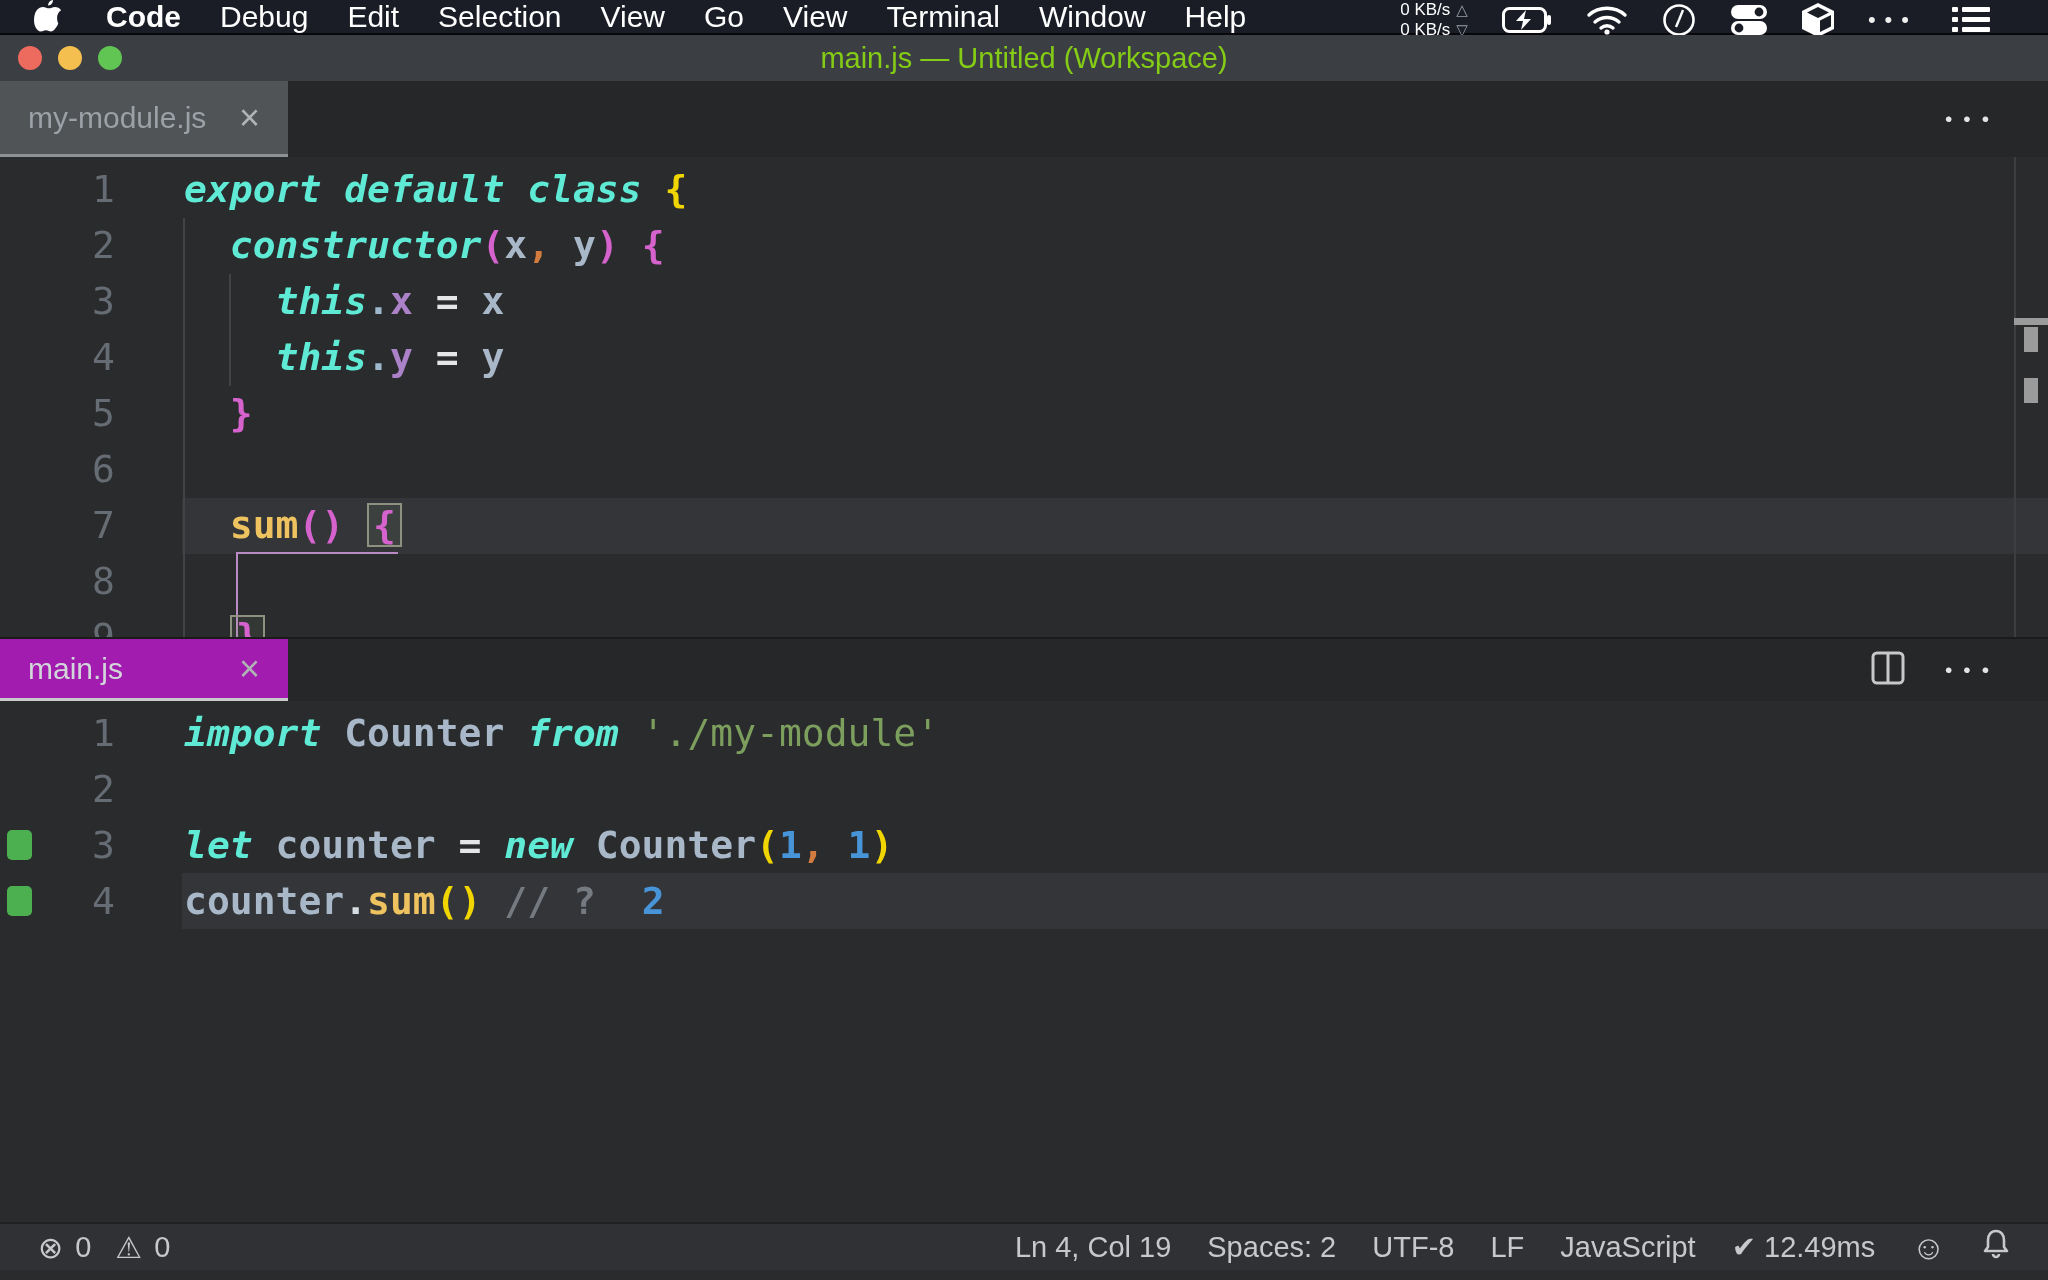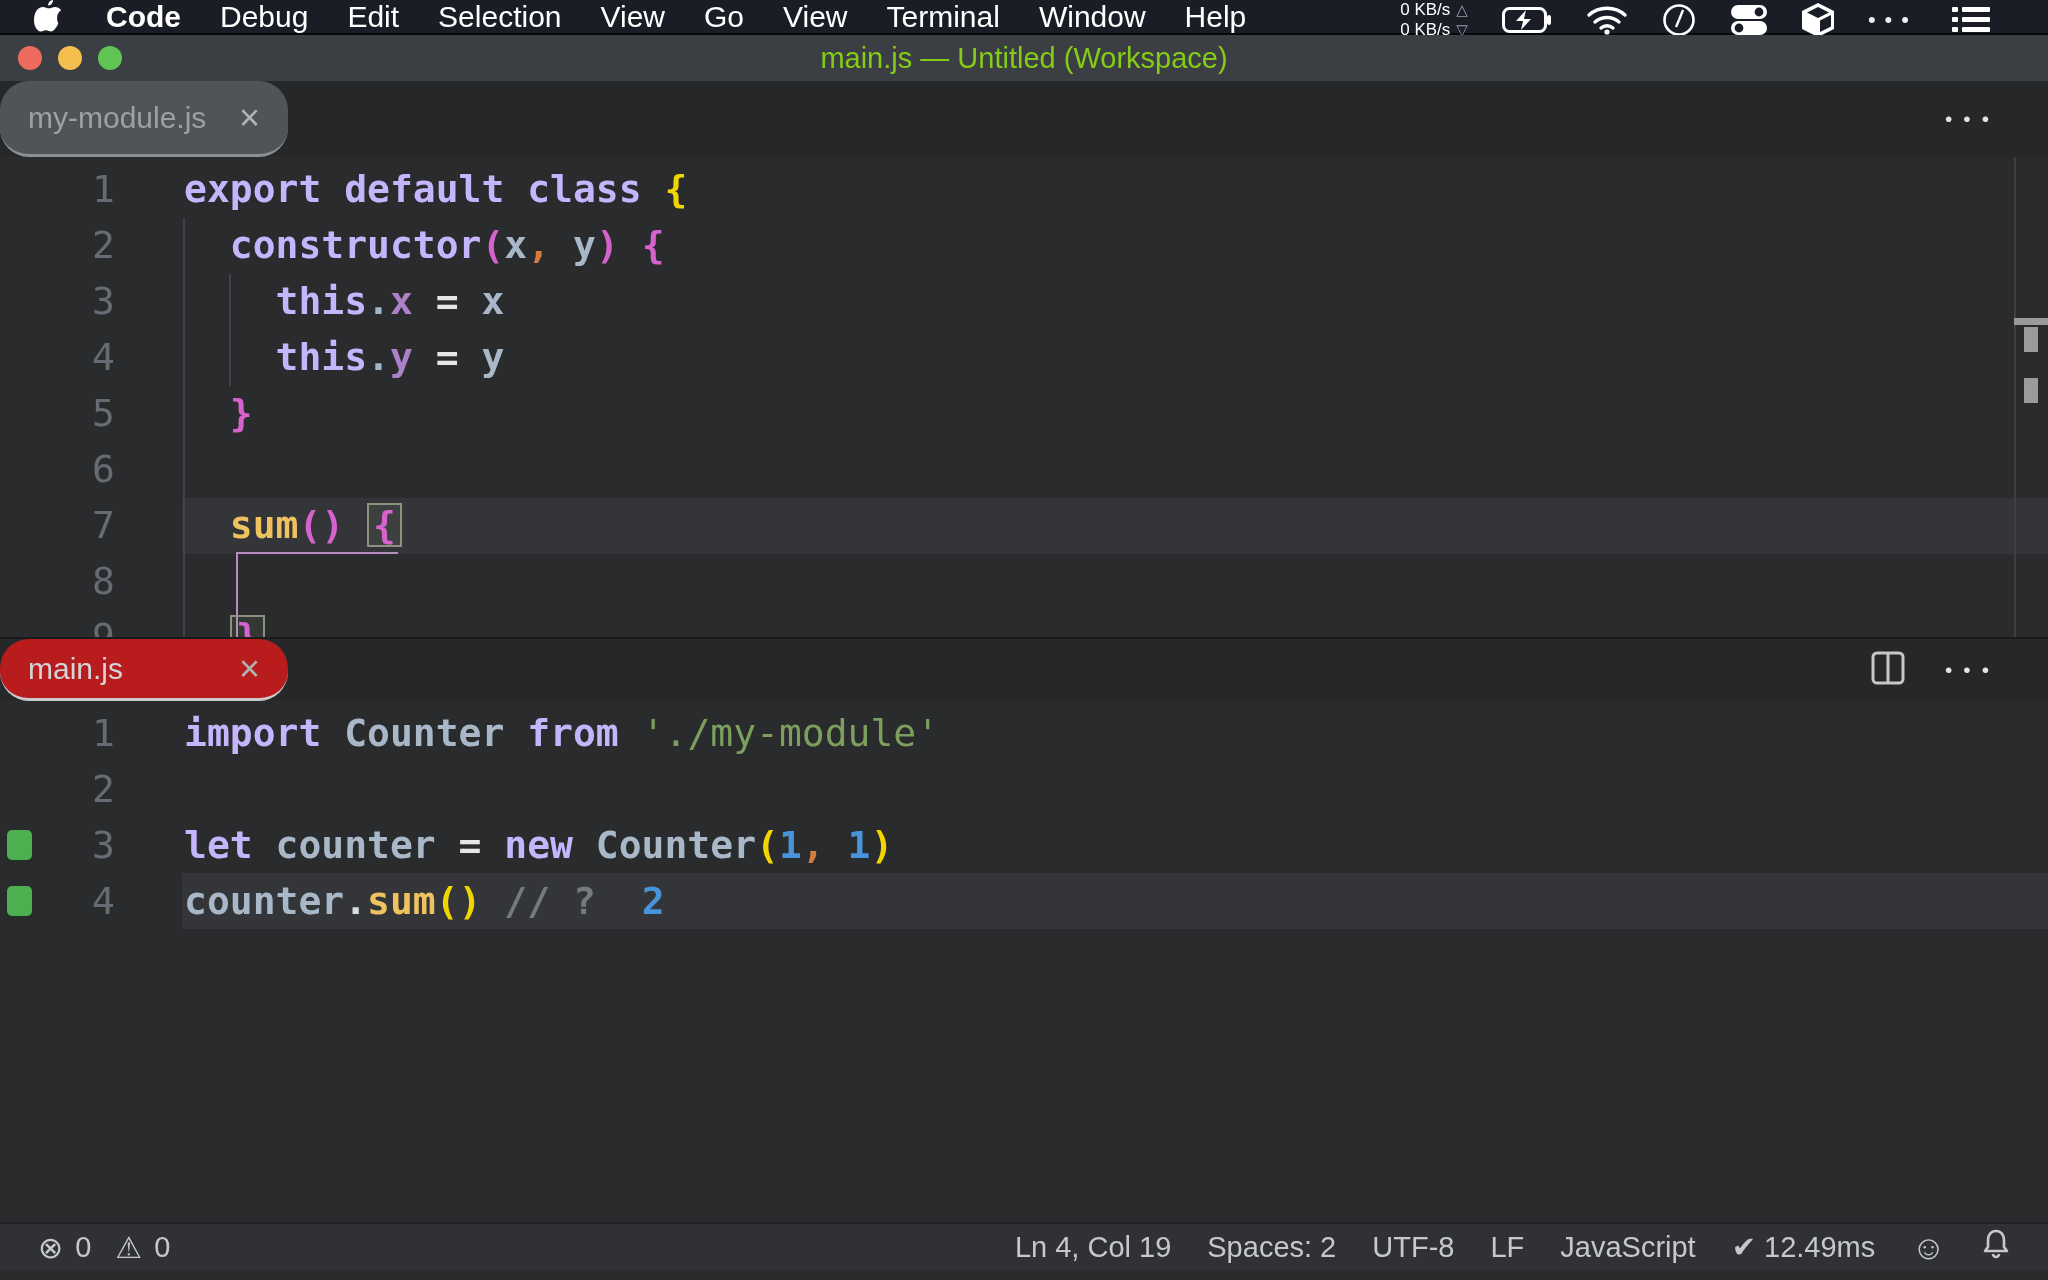--- a/index.html
+++ b/index.html
@@ -24,23 +24,23 @@
               display:flex; align-items:center; justify-content:center; }
   .lights { position:absolute; left:18px; top:0; height:100%; display:flex; align-items:center; gap:16px; }
   .light { width:24px; height:24px; border-radius:50%; }
   .title-text { color:#84cc16; font-size:29px; }
 
   
   .tabbar { background:#262729; display:flex; position:relative; }
   .tabbar-top { height:76px; }
   .tabbar-bottom { height:64px; border-top:2px solid #1b1b1c; }
   .tab { width:288px; display:flex; align-items:center; justify-content:space-between;
-         padding:0 28px; font-size:30px; cursor:default;border-radius:29px; }
+         padding:0 28px; font-size:30px; cursor:default; }
   .tab-top { background:#515457; color:#9ba1a7; border-bottom:3px solid #8e9194; }
-  .tab-bottom { background:#b91c1c; color:#d2d6da; border-bottom:3px solid #c9cacb; }
+  .tab-bottom { background:#a21caf; color:#d2d6da; border-bottom:3px solid #c9cacb; }
   .tab-close { color:#b0b3b6; font-size:36px; line-height:1; }
   .bar-actions { position:absolute; right:0; top:0; height:100%;
                  display:flex; align-items:center; gap:40px; padding-right:48px; }
   .dots { color:#e4e4e4; font-size:21px; letter-spacing:11px; }
 
   
   .editor { position:relative; background:#2a2b2d; overflow:hidden;
             font-family:"DejaVu Sans Mono", monospace; font-size:38px; line-height:56px; }
   #editor-top { height:480px; }
   #editor-bottom { height:521px; }
@@ -52,21 +52,21 @@
   .hl-line { position:absolute; left:182px; right:0; height:56px; background:#333539; z-index:1; }
   .iguide { position:absolute; width:2px; background:#414347; z-index:1; }
   .scope { position:absolute; background:#b88cc2; z-index:1; }
   .cov { position:absolute; left:7px; width:25px; height:30px; border-radius:5px;
          background:#4cb050; z-index:3; }
   .ovr-sep { position:absolute; left:2014px; top:0; bottom:0; width:2px; background:#3d3e40; z-index:1; }
   .ovr-bar { position:absolute; left:2014px; top:161px; width:34px; height:7px; background:#9b9b9b; z-index:1; }
   .ovr-mark { position:absolute; left:2024px; width:14px; height:25px; background:#9b9b9b; z-index:1; }
 
   
-  .tk-kw { color:#c4b5fd; }
+  .tk-kw { color:#5eead4;font-style:italic; }
   .tk-b1 { color:#f0d500; }
   .tk-b2 { color:#d662ce; }
   .tk-id { color:#a8b8c8; }
   .tk-pl { color:#c8c8c8; }
   .tk-cm { color:#d27d3f; }
   .tk-dt { color:#9db8cc; }
   .tk-dt2{ color:#d5dce2; }
   .tk-pr { color:#ab82c8; }
   .tk-op { color:#e4e6e8; }
   .tk-fn { color:#eec35f; }

